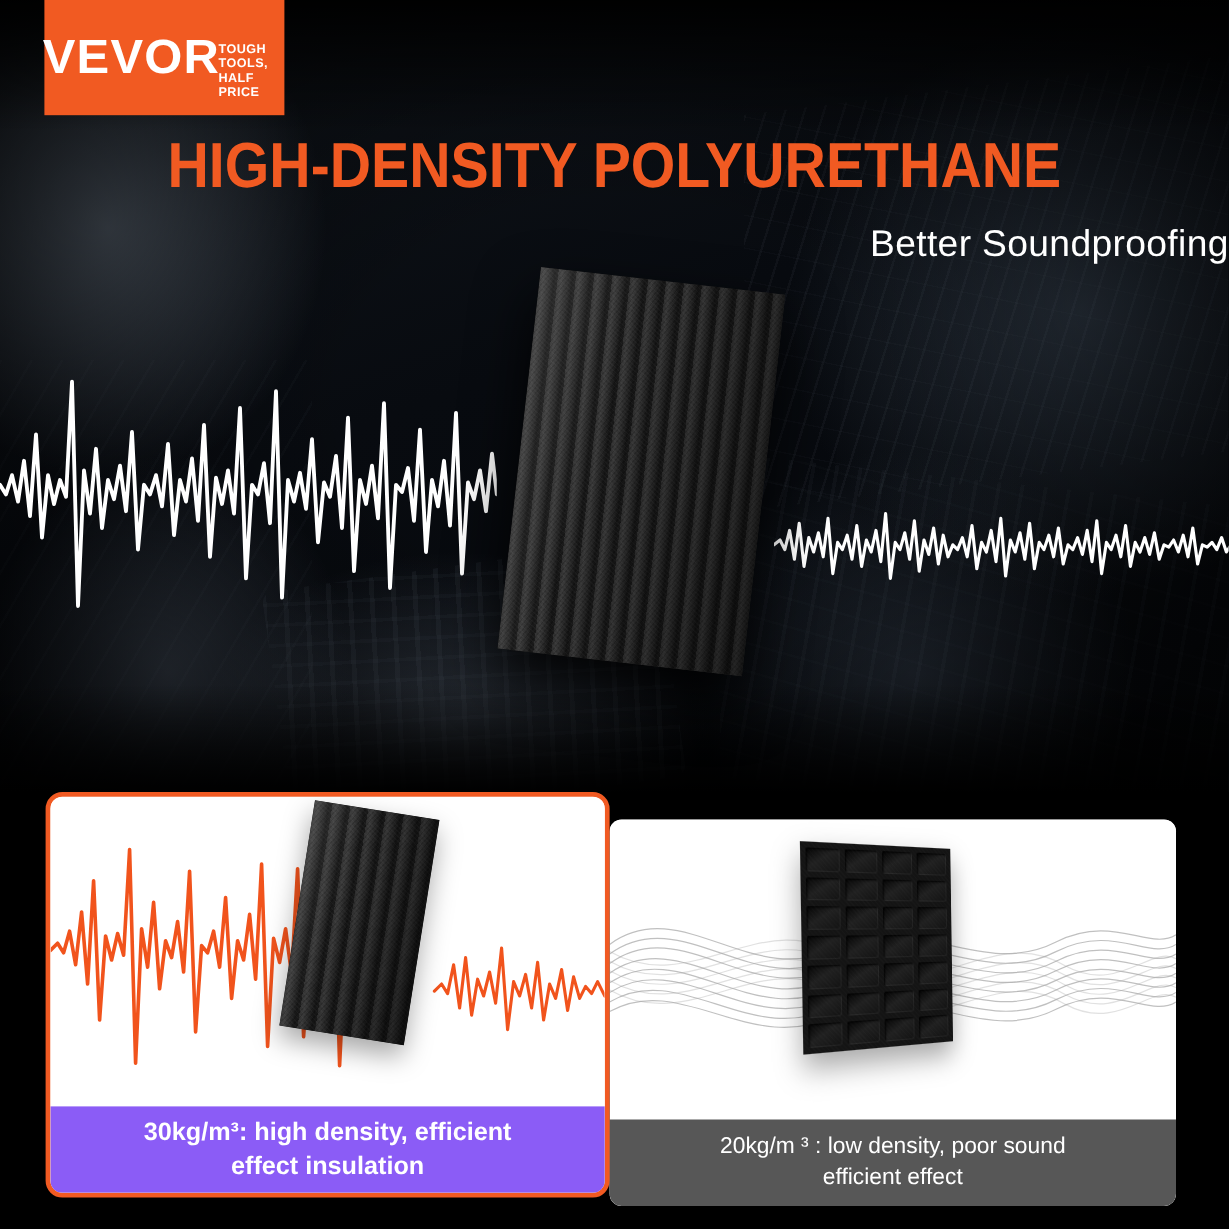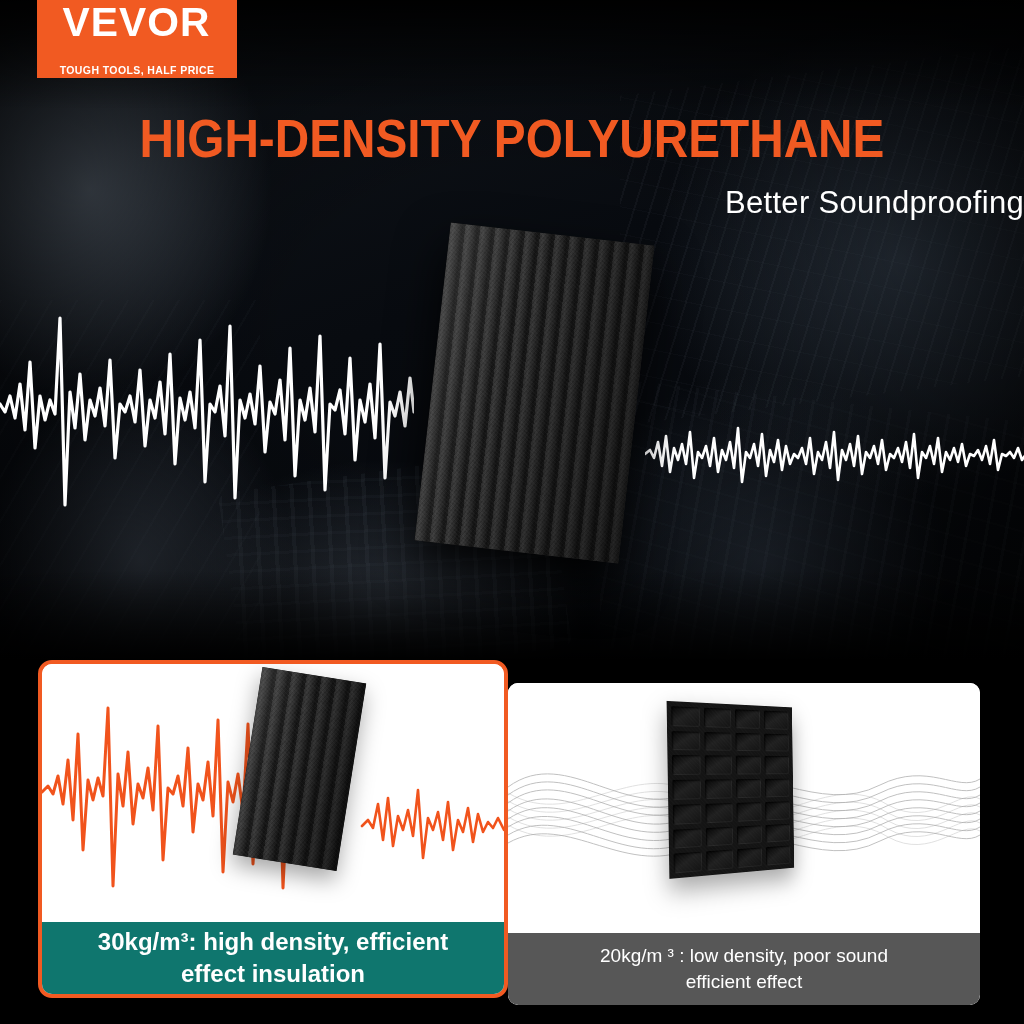--- a/index.html
+++ b/index.html
@@ -1,21 +1,21 @@
 <!DOCTYPE html>
 <html><head>
 <meta charset="utf-8">
 <style>
   html,body{margin:0;padding:0;background:#000;}
   body{width:1024px;height:1024px;overflow:hidden;font-family:"Liberation Sans",sans-serif;}
   .stage{position:relative;width:1024px;height:1024px;background:#000;overflow:hidden;}
 
   
-  .logo-block{position:absolute;left:37px;top:0;width:200px;height:78px;background:#F15A22;
-    display:flex;flex-direction:column;align-items:center;justify-content:center;z-index:40;}
+  .logo-block{position:absolute;left:37px;top:0;width:200px;height:96px;background:#F15A22;
+    display:flex;flex-direction:row;align-items:center;justify-content:center;z-index:40;}
   .logo-word{color:#fff;font-size:40px;font-weight:bold;letter-spacing:1px;line-height:1;
     font-family:"Liberation Sans",sans-serif;transform:scaleX(1.02);}
   .logo-tag{color:#fff;font-size:10.5px;font-weight:bold;letter-spacing:0.4px;margin-top:22px;}
 
   
   .hero{position:absolute;left:0;top:0;width:1024px;height:660px;overflow:hidden;background:#05070a;}
   .hero-photo{position:absolute;inset:0;
     background:
       radial-gradient(ellipse 260px 300px at 90px 190px, rgba(120,132,146,.55), rgba(0,0,0,0) 70%),
       radial-gradient(ellipse 210px 250px at 140px 560px, rgba(96,108,124,.45), rgba(0,0,0,0) 72%),
@@ -78,23 +78,23 @@
   .card-right{position:absolute;left:508px;top:15px;width:472px;height:322px;
     background:#fff;border-radius:10px;overflow:hidden;}
   .card-right .viz{position:absolute;left:0;top:0;width:472px;height:250px;background:#fff;overflow:hidden;}
   .cap-right{position:absolute;left:0;bottom:0;width:472px;height:72px;background:#575757;
     border-radius:0 0 10px 10px;display:flex;align-items:center;justify-content:center;text-align:center;
     color:#fff;font-size:19px;font-weight:normal;line-height:1.35;padding:0 14px;box-sizing:border-box;}
 
   .card-left{position:absolute;left:38px;top:-8px;width:470px;height:338px;
     background:#fff;border:4px solid #F15A22;border-radius:14px;overflow:hidden;box-sizing:border-box;}
   .card-left .viz{position:absolute;left:0;top:0;width:462px;height:258px;background:#fff;overflow:hidden;}
-  .cap-left{position:absolute;left:0;bottom:0;width:462px;height:72px;background:#0f766e;
+  .cap-left{position:absolute;left:0;bottom:0;width:462px;height:72px;background:#8b5cf6;
     display:flex;align-items:center;justify-content:center;text-align:center;
-    color:#fff;font-size:24px;font-weight:bold;line-height:1.35;padding:0 12px;box-sizing:border-box;}
+    color:#fff;font-size:21px;font-weight:bold;line-height:1.35;padding:0 12px;box-sizing:border-box;}
 
   .sm-foam-left{position:absolute;left:205px;top:10px;width:105px;height:190px;
     transform:rotate(9deg);box-shadow:0 10px 22px rgba(0,0,0,.35);}
 
   
   .foam-grid{position:absolute;left:160px;top:18px;width:152px;height:178px;
     transform:perspective(560px) rotateY(24deg) rotateZ(-1deg);transform-origin:left center;
     background:#141414;box-shadow:0 12px 24px rgba(0,0,0,.35);}
   .foam-grid .cells{position:absolute;inset:5px;display:grid;
     grid-template-columns:repeat(4,1fr);grid-template-rows:repeat(7,1fr);gap:5px;}

